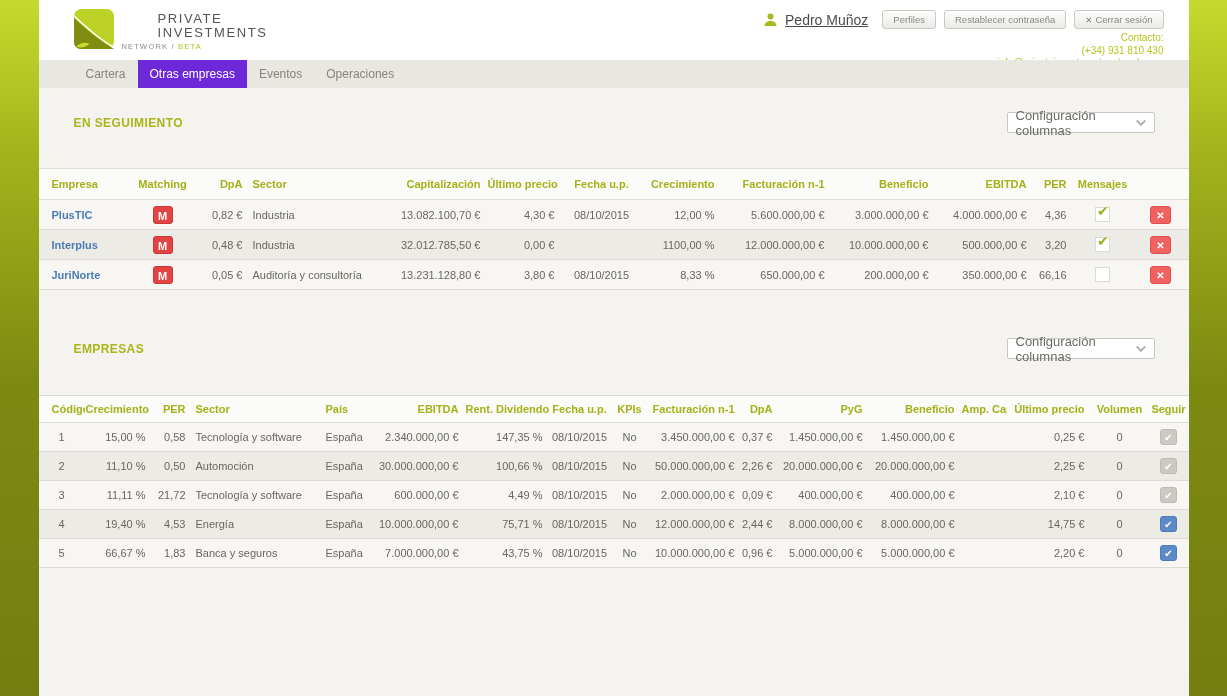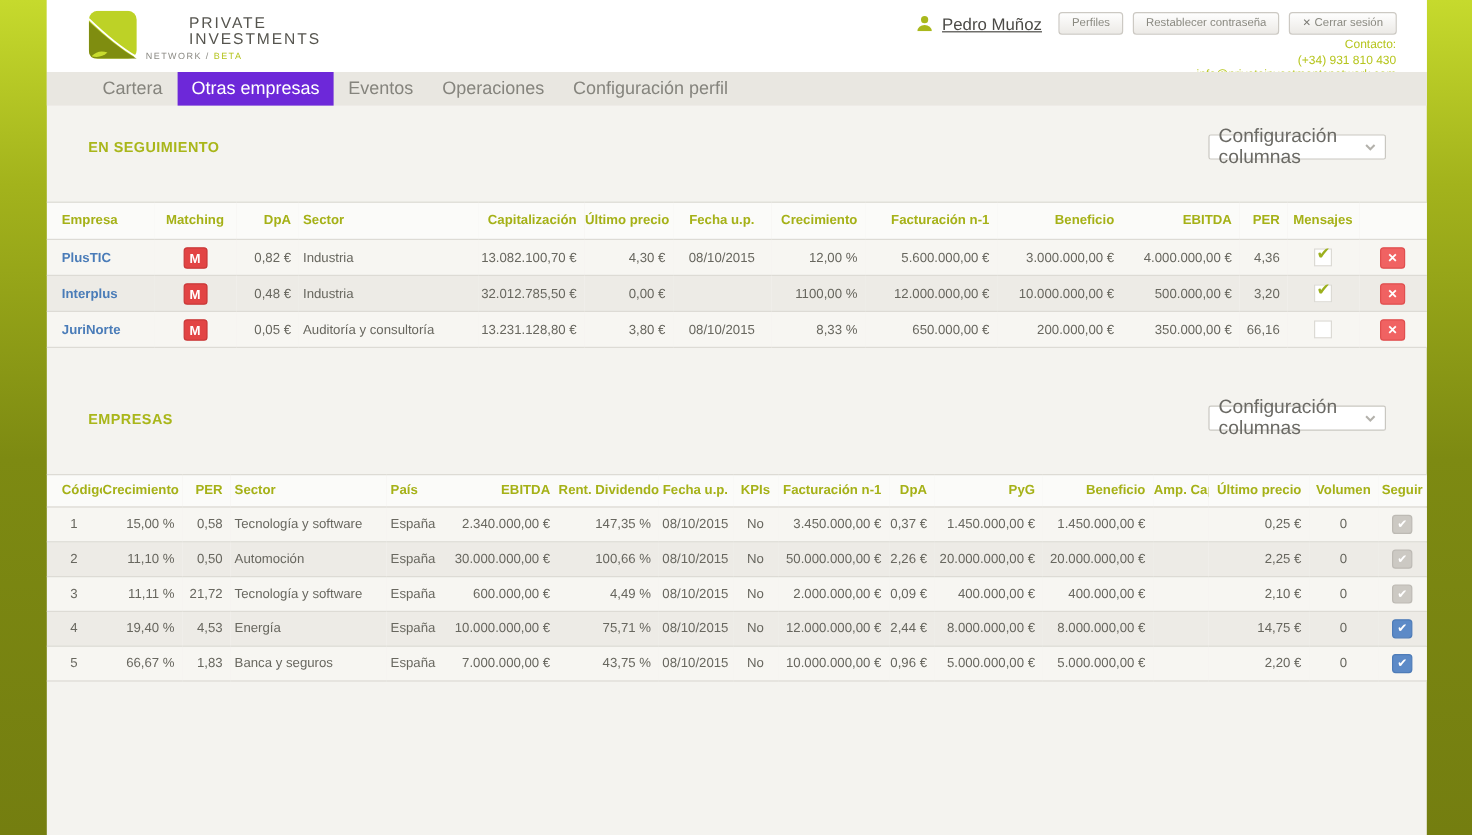--- a/index.html
+++ b/index.html
@@ -21,28 +21,28 @@
   .user-area { display:flex; flex-direction:column; align-items:flex-end; padding-top:10px; }
   .user-row { display:flex; align-items:center; gap:8px; }
   .user-name { font-size:14px; color:#4c4b47; margin-right:6px;text-decoration:underline; }
   .pill { font-size:9.5px; color:#8a8980; background:linear-gradient(#fefefe,#eceae6); border:1px solid #ccc9c3; border-radius:3px; padding:3px 10px; cursor:pointer; white-space:nowrap; }
   .pill .x-ico { color:#7b7a74; font-size:8.5px; margin-right:3px; }
   .contact { text-align:right; font-size:10px; color:#b6c51d; line-height:12.5px; margin-top:3px; }
   .contact a { color:#b6c51d; text-decoration:none; }
 
   
   .nav { height:28px; background:#e9e7e1; display:flex; padding-left:35px; flex-shrink:0; }
-  .tab { line-height:28px; padding:0 12px; font-size:15px; color:#85847d; cursor:pointer; }
+  .tab { line-height:28px; padding:0 12px; font-size:12px; color:#85847d; cursor:pointer; }
   .tab.active { background:#6d28d9; color:#fff; }
 
   
   .section-head { display:flex; justify-content:space-between; align-items:center; margin:24px 34px 0 35px; }
   .section-head.second { margin-top:48px; }
   .sec-title { font-size:12px; font-weight:bold; color:#a9b61a; letter-spacing:.4px; margin:0; }
-  .select { width:148px; height:21px; background:#fff; border:1px solid #c9c7c1; border-radius:2px; display:flex; align-items:center; justify-content:center; padding:0 7px 0 8px; font-size:16px; color:#6b6a65; cursor:pointer; }
+  .select { width:148px; height:21px; background:#fff; border:1px solid #c9c7c1; border-radius:2px; display:flex; align-items:center; justify-content:center; padding:0 7px 0 8px; font-size:13px; color:#6b6a65; cursor:pointer; }
 
   
   table { width:1150px; border-collapse:collapse; table-layout:fixed; margin-top:35px; font-size:11px; color:#68675f; }
   #t2 { margin-top:36px; font-size:11px; }
   thead th { height:31px; background:#fbfbf9; border-top:1px solid #dddbd5; border-bottom:1px solid #dddbd5; color:#a5b117; font-weight:bold; font-size:11px; overflow:hidden; white-space:nowrap; }
   #t2 thead th { height:27px; }
   tbody td { height:30px; border-bottom:1px solid #dddbd5; overflow:hidden; white-space:nowrap; }
   #t2 tbody td { height:29px; }
   tbody tr:nth-child(odd) { background:#f7f6f2; }
   tbody tr:nth-child(even) { background:#edebe6; }
@@ -99,21 +99,20 @@
         <a>info@privateinvestmentsnetwork.com</a>
       </div>
     </div>
   </header>
 
   <nav class="nav">
       <div class="tab">Cartera</div>
       <div class="tab active">Otras empresas</div>
       <div class="tab">Eventos</div>
       <div class="tab">Operaciones</div>
-      <div class="tab">Configuración perfil</div>
     </nav>
 
   <main>
 
     <div class="section-head">
       <h2 class="sec-title">EN SEGUIMIENTO</h2>
       <div class="select">
         <span>Configuración columnas</span>
         <svg width="14" height="8" viewBox="0 0 14 8">
           <path d="M2,1 L7,6 L12,1" stroke="#b3b1ab" stroke-width="2.4" fill="none"></path>

